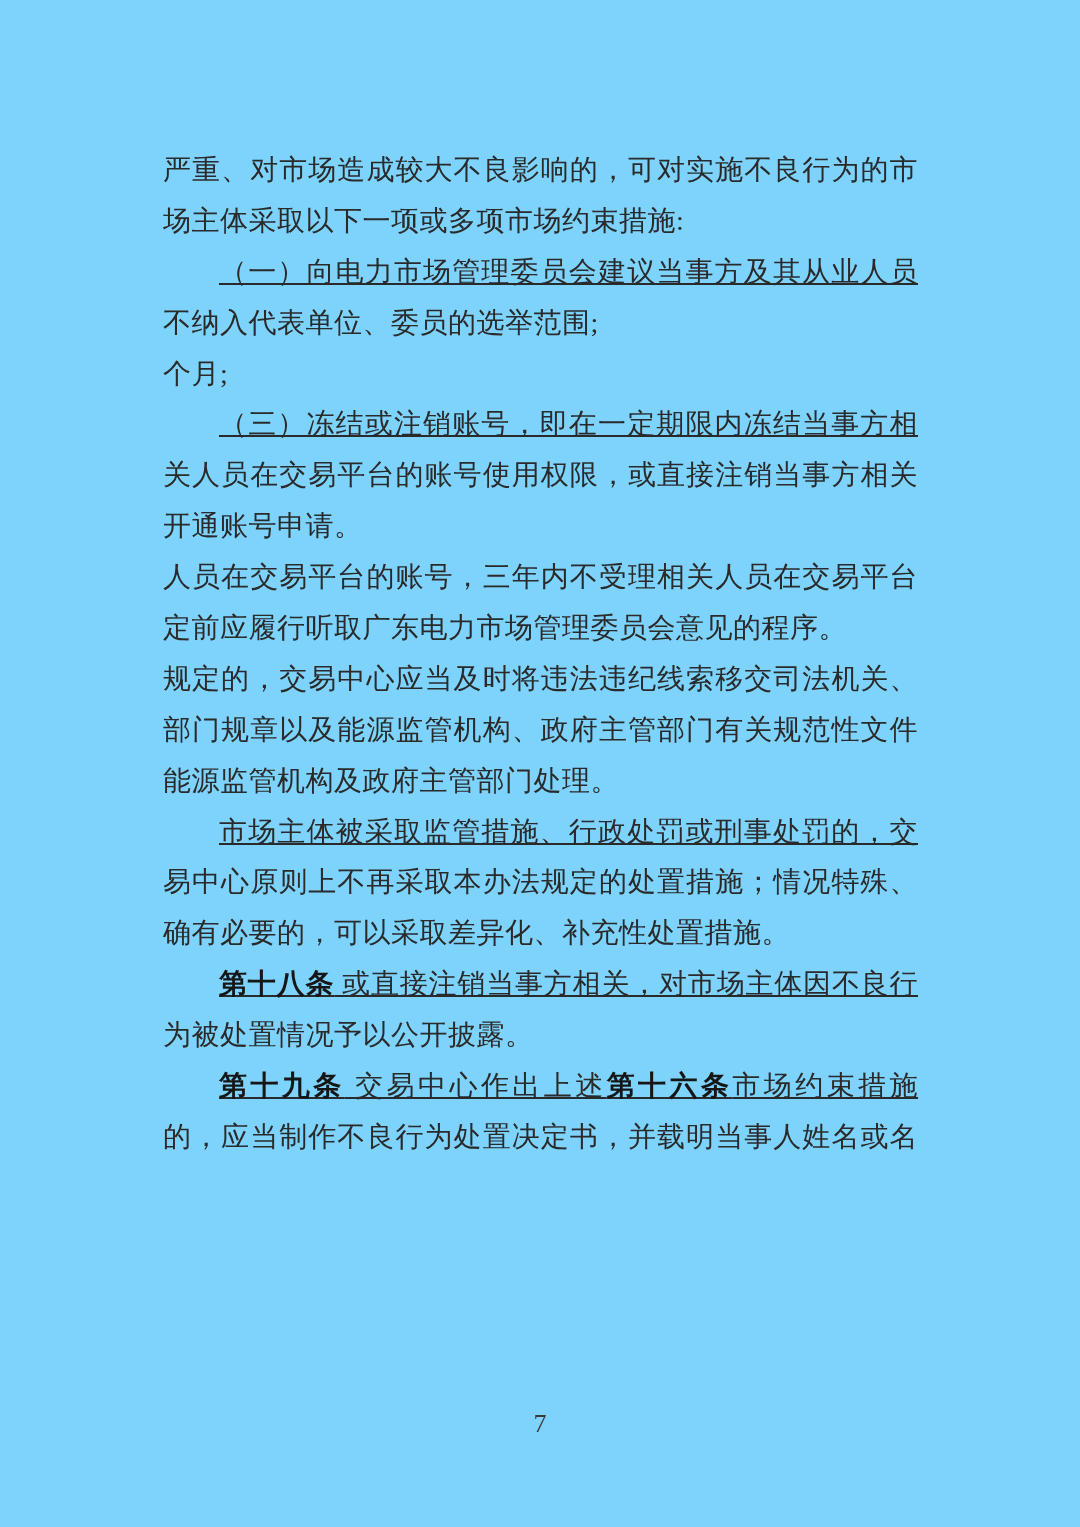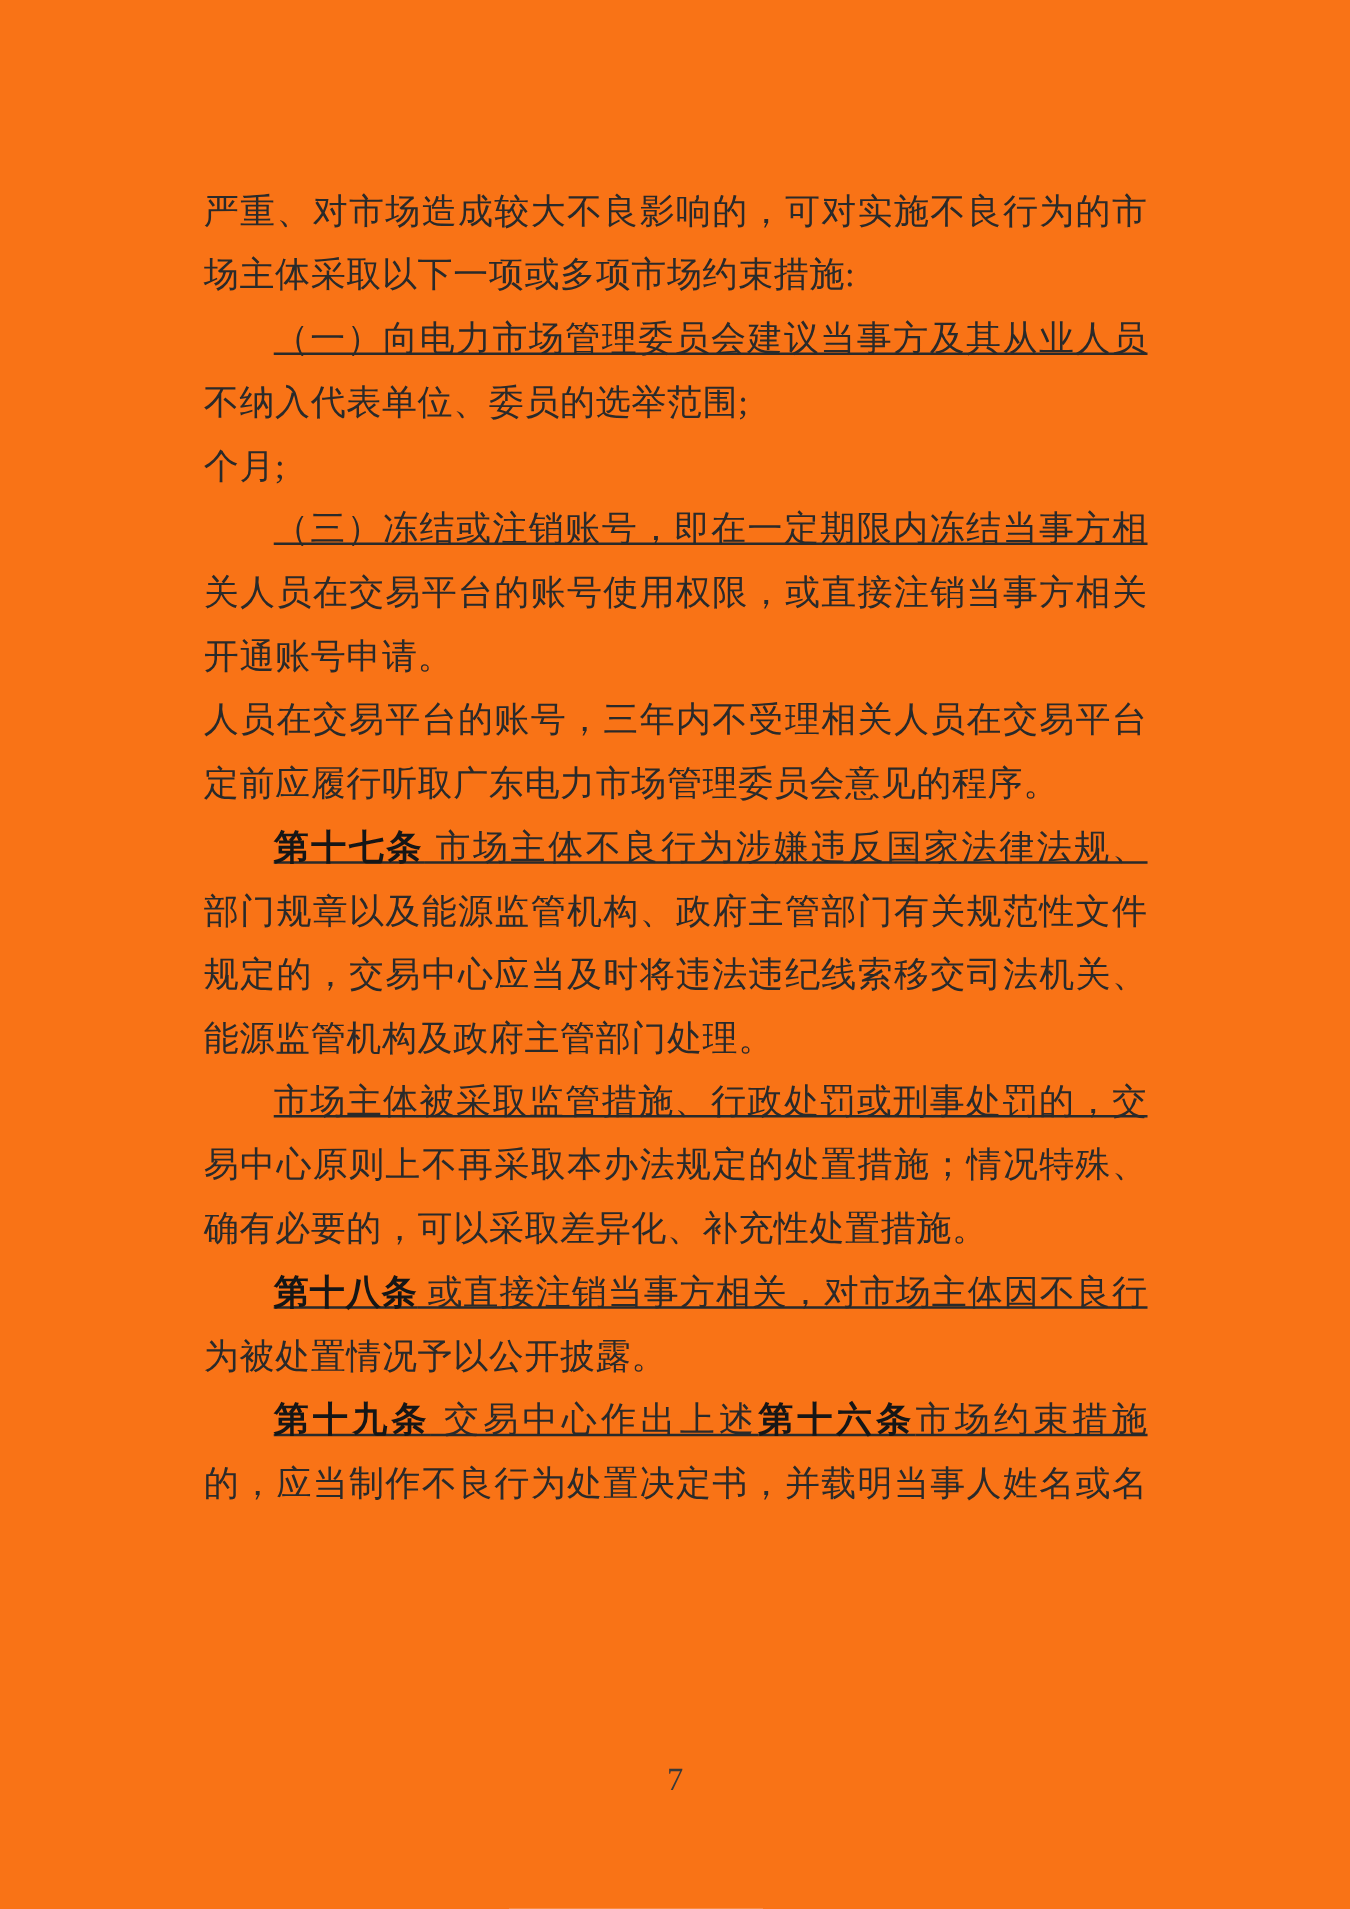--- a/index.html
+++ b/index.html
@@ -50,35 +50,34 @@
     width: 1080px;
     text-align: center;
     font-size: 26px;
     line-height: 40px;
     color: #3a3a3a;
   }
 </style>
 </head>
 <body>
 
-<div class="page" style="background: #f97316; color: rgb(42, 42, 42);">
+<div class="page" style="background: #7dd3fc; color: rgb(42, 42, 42);">
   <div class="textblock">
     <div class="t-line full"><span class="t-run">严重、对市场造成较大不良影响的，可对实施不良行为的市</span></div>
     <div class="t-line"><span class="t-run">场主体采取以下一项或多项市场约束措施:</span></div>
     <div class="t-line indent full"><span class="t-run">（一）向电力市场管理委员会建议当事方及其从业人员</span></div>
     <div class="t-line"><span class="t-run">不纳入代表单位、委员的选举范围;</span></div>
     <div class="t-line"><span class="t-run">个月;</span></div>
     <div class="t-line indent full"><span class="t-run">（三）冻结或注销账号，即在一定期限内冻结当事方相</span></div>
     <div class="t-line full"><span class="t-run">关人员在交易平台的账号使用权限，或直接注销当事方相关</span></div>
     <div class="t-line"><span class="t-run">开通账号申请。</span></div>
     <div class="t-line full"><span class="t-run">人员在交易平台的账号，三年内不受理相关人员在交易平台</span></div>
     <div class="t-line"><span class="t-run">定前应履行听取广东电力市场管理委员会意见的程序。</span></div>
-    <div class="t-line indent full"><span class="t-run bold">第十七条</span><span class="t-run"> 市场主体不良行为涉嫌违反国家法律法规、</span></div>
+    <div class="t-line full"><span class="t-run">规定的，交易中心应当及时将违法违纪线索移交司法机关、</span></div>
     <div class="t-line full"><span class="t-run">部门规章以及能源监管机构、政府主管部门有关规范性文件</span></div>
-    <div class="t-line full"><span class="t-run">规定的，交易中心应当及时将违法违纪线索移交司法机关、</span></div>
     <div class="t-line"><span class="t-run">能源监管机构及政府主管部门处理。</span></div>
     <div class="t-line indent full"><span class="t-run">市场主体被采取监管措施、行政处罚或刑事处罚的，交</span></div>
     <div class="t-line full"><span class="t-run">易中心原则上不再采取本办法规定的处置措施；情况特殊、</span></div>
     <div class="t-line"><span class="t-run">确有必要的，可以采取差异化、补充性处置措施。</span></div>
     <div class="t-line indent full"><span class="t-run bold">第十八条</span><span class="t-run"> 或直接注销当事方相关，对市场主体因不良行</span></div>
     <div class="t-line"><span class="t-run">为被处置情况予以公开披露。</span></div>
     <div class="t-line indent full"><span class="t-run bold">第十九条</span><span class="t-run"> 交易中心作出上述</span><span class="t-run bold">第十六条</span><span class="t-run">市场约束措施</span></div>
     <div class="t-line full"><span class="t-run">的，应当制作不良行为处置决定书，并载明当事人姓名或名</span></div>
   </div>
   <div class="pagenum">7</div>

